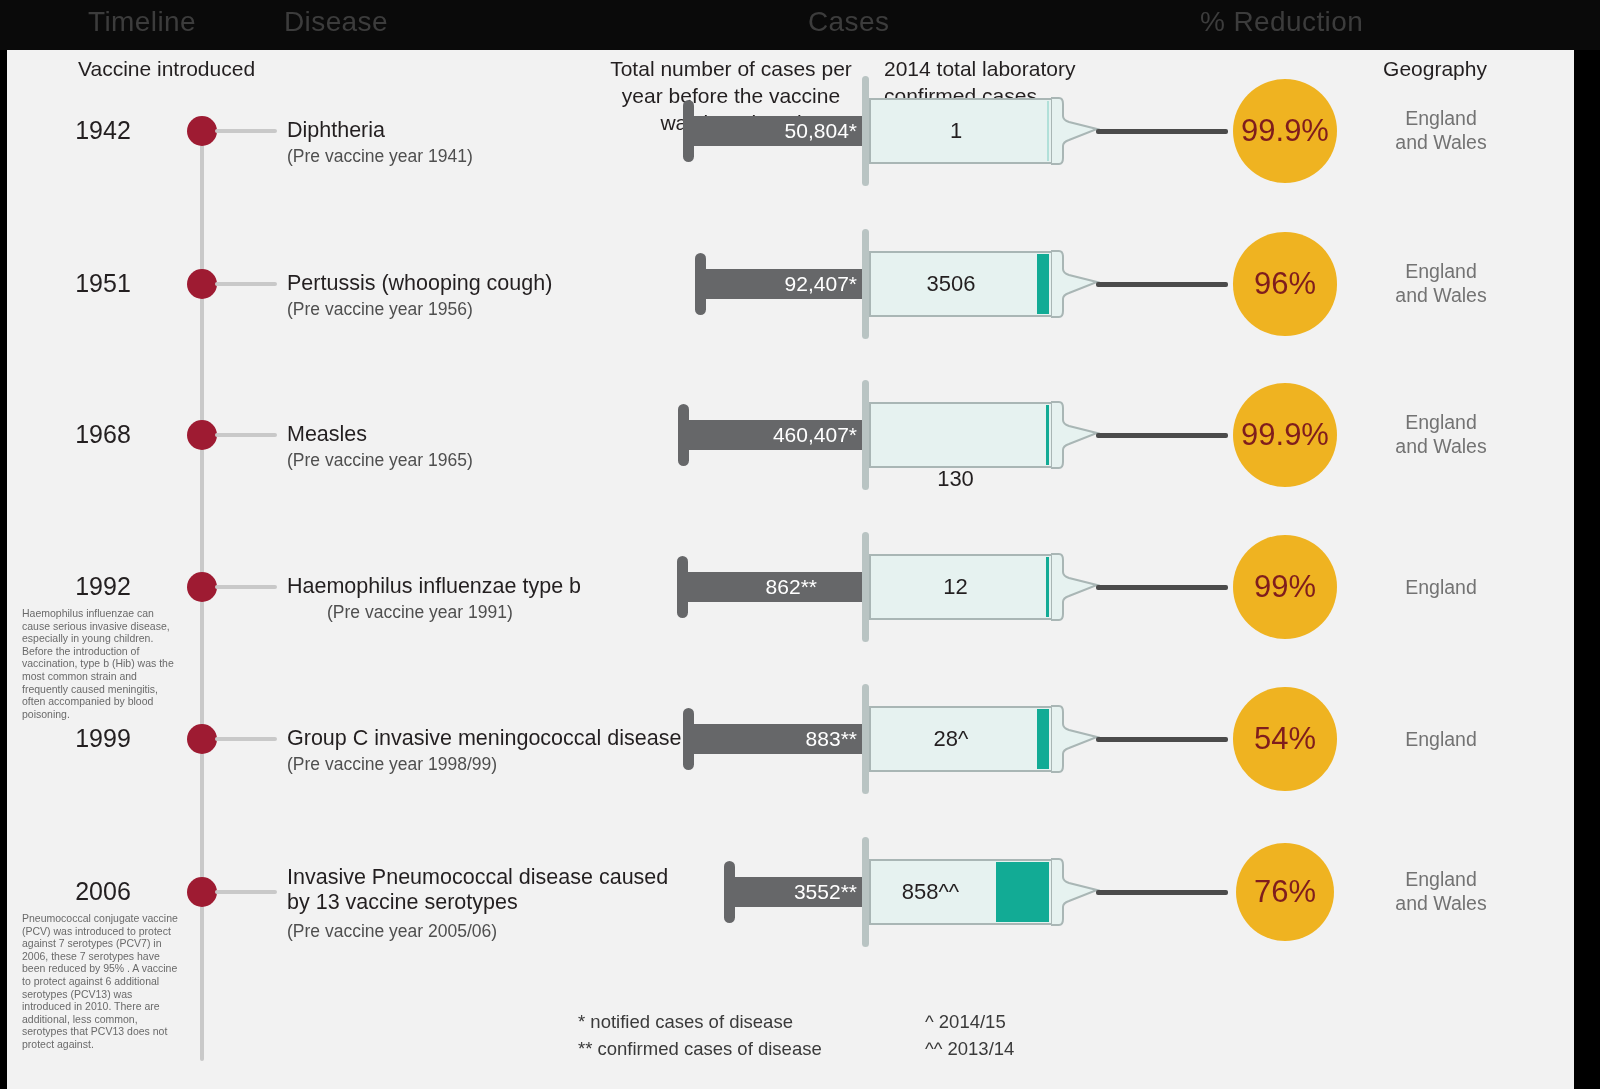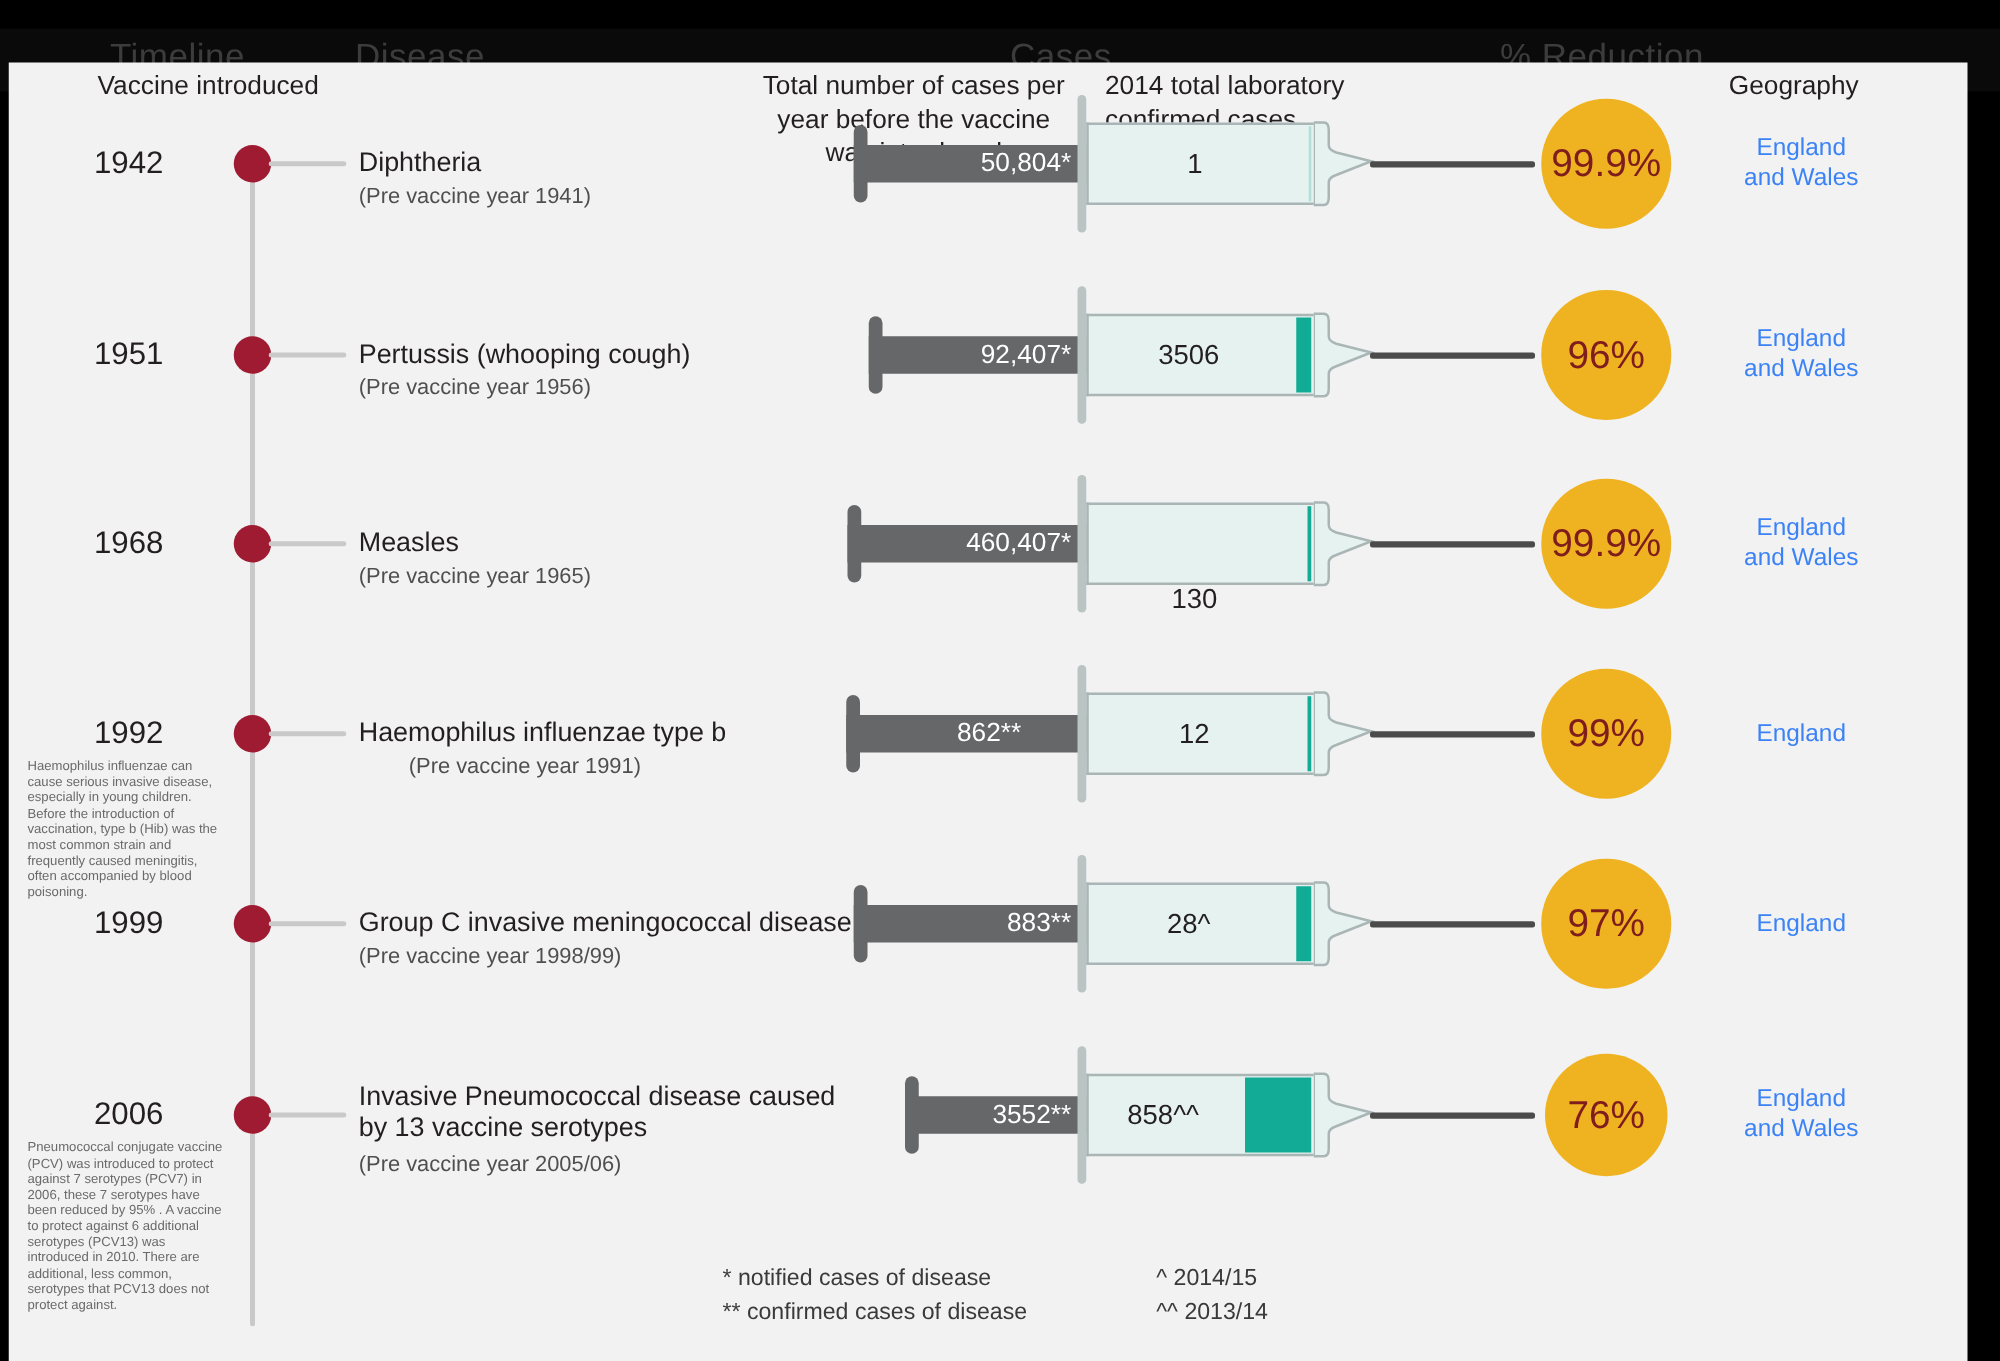--- a/index.html
+++ b/index.html
@@ -3,21 +3,21 @@
 <meta charset="utf-8">
 <title>Vaccine impact infographic</title>
 <style>
   html,body{margin:0;padding:0;background:#000;}
   body{width:1600px;height:1089px;overflow:hidden;
        font-family:"Liberation Sans","DejaVu Sans",sans-serif;}
 
   #stage{position:relative;width:1600px;height:1089px;background:#000;}
 
   
-  .header-band{position:absolute;left:0;top:0;width:1600px;height:50px;background:#0a0a0a;margin-top:23px;}
+  .header-band{position:absolute;left:0;top:0;width:1600px;height:50px;background:#0a0a0a;}
   .header-band .hdr{position:absolute;top:6px;color:#3c3c3c;font-size:28px;letter-spacing:.4px;
                     white-space:nowrap;}
   .hdr-timeline{left:88px;}
   .hdr-disease{left:284px;}
   .hdr-cases{left:808px;}
   .hdr-reduction{left:1200px;}
 
   
   .panel{position:absolute;left:7px;top:50px;width:1567px;height:1039px;background:#f2f2f2;}
 
@@ -57,21 +57,21 @@
   .fill{position:absolute;background:#12ab95;}
 
   .barrel-num{position:absolute;color:#231f20;font-size:22px;text-align:center;line-height:1;}
 
   
   .bubble{position:absolute;background:#efb321;border-radius:50%;
           display:flex;align-items:center;justify-content:center;
           color:#7f1d1d;font-size:31px;}
 
   
-  .geo{position:absolute;left:1375px;width:132px;text-align:center;font-size:19.5px;color:#3b82f6;
+  .geo{position:absolute;left:1375px;width:132px;text-align:center;font-size:19.5px;color:#737373;
        line-height:24px;white-space:pre-line;}
 
   
   .fn{position:absolute;font-size:18.5px;color:#3a3a3a;line-height:27px;white-space:pre-line;}
   .fn-left{left:578px;top:1008px;}
   .fn-right{left:925px;top:1008px;}
 </style>
 </head>
 <body>
 
@@ -188,21 +188,21 @@
         <div class="plunger-rod" style="left: 683px; top: 724px; width: 188px;"></div>
         <div class="plunger-label" style="left: 683px; top: 724px; width: 188px;">883**</div>
         <div class="flange" style="left: 862px; top: 684px;"></div>
         <div class="barrel" style="left: 869px; top: 706px; width: 182px; height: 66px;"></div>
         <div class="fill" style="left: 1037px; top: 709px; width: 12px; height: 60px; opacity: 1;"></div>
         <div class="barrel-num" style="left: 869px; top: 728px; width: 164px;">28^</div>
         <svg width="50" height="70" style="position: absolute; left: 1051px; top: 704px;">
           <path d="M0,2 L8,2 Q12,2 12,8 L12,20 Q12,24 18,26 L46,33 L18,44 Q12,46 12,50 L12,62 Q12,68 8,68 L0,68 Z" fill="#e6f2f0" stroke="#a9b6b5" stroke-width="2"></path>
         </svg>
         <div class="needle" style="left: 1096px; top: 737px; width: 132px;"></div>
-        <div class="bubble" style="width: 103.34px; height: 103.34px; left: 1233.33px; top: 687.33px;">97%</div>
+        <div class="bubble" style="width: 103.34px; height: 103.34px; left: 1233.33px; top: 687.33px;">54%</div>
         <div class="geo" style="top: 727px;">England</div>
       </div>
       <div>
         <div class="tl-dot" style="top: 892px;"></div>
         <div class="tl-stub" style="top: 892px;"></div>
         <div class="year" style="top: 877px;">2006</div>
         <div class="note" style="top: 912px;">Pneumococcal conjugate vaccine (PCV) was introduced to protect against 7 serotypes (PCV7) in 2006, these 7 serotypes have been reduced by 95% . A vaccine to protect against 6 additional serotypes (PCV13) was introduced in 2010. There are additional, less common, serotypes that PCV13 does not protect against.</div>
         <div class="dname" style="top: 865px;">Invasive Pneumococcal disease caused
 by 13 vaccine serotypes</div>
         <div class="dpre" style="top: 920px;">(Pre vaccine year 2005/06)</div>

